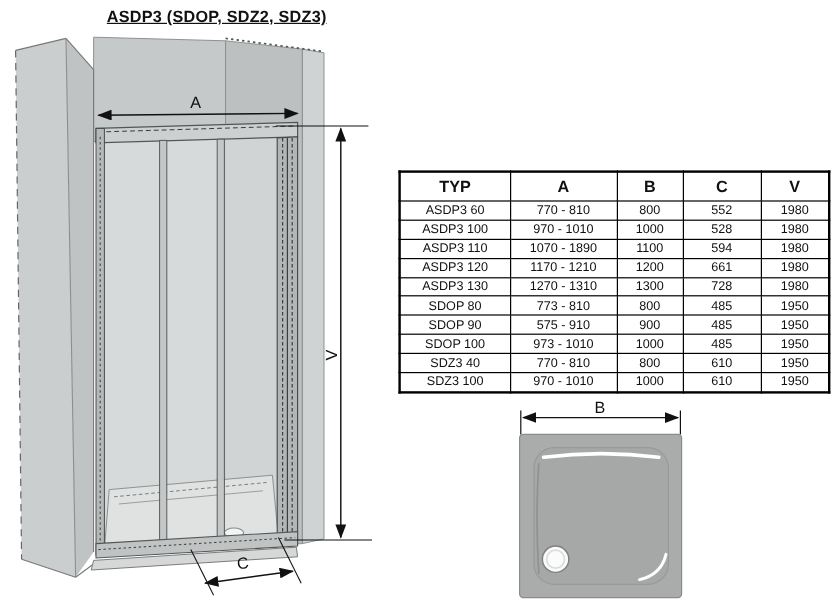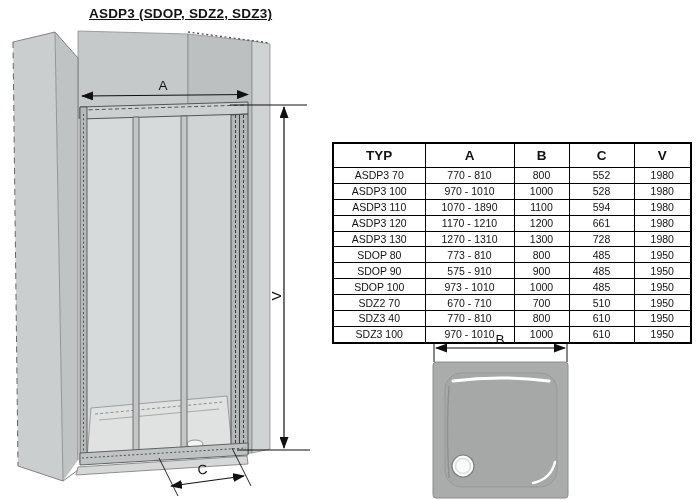--- a/index.html
+++ b/index.html
@@ -114,21 +114,21 @@
     <tr>
       <th>TYP</th>
       <th>A</th>
       <th>B</th>
       <th>C</th>
       <th>V</th>
     </tr>
   </thead>
   <tbody>
     <tr>
-        <td>ASDP3 70</td>
+        <td>ASDP3 60</td>
         <td>770 - 810</td>
         <td>800</td>
         <td>552</td>
         <td>1980</td>
       </tr>
     <tr>
         <td>ASDP3 100</td>
         <td>970 - 1010</td>
         <td>1000</td>
         <td>528</td>
@@ -167,27 +167,20 @@
         <td>575 - 910</td>
         <td>900</td>
         <td>485</td>
         <td>1950</td>
       </tr>
     <tr>
         <td>SDOP 100</td>
         <td>973 - 1010</td>
         <td>1000</td>
         <td>485</td>
-        <td>1950</td>
-      </tr>
-    <tr>
-        <td>SDZ2 70</td>
-        <td>670 - 710</td>
-        <td>700</td>
-        <td>510</td>
         <td>1950</td>
       </tr>
     <tr>
         <td>SDZ3 40</td>
         <td>770 - 810</td>
         <td>800</td>
         <td>610</td>
         <td>1950</td>
       </tr>
     <tr>

